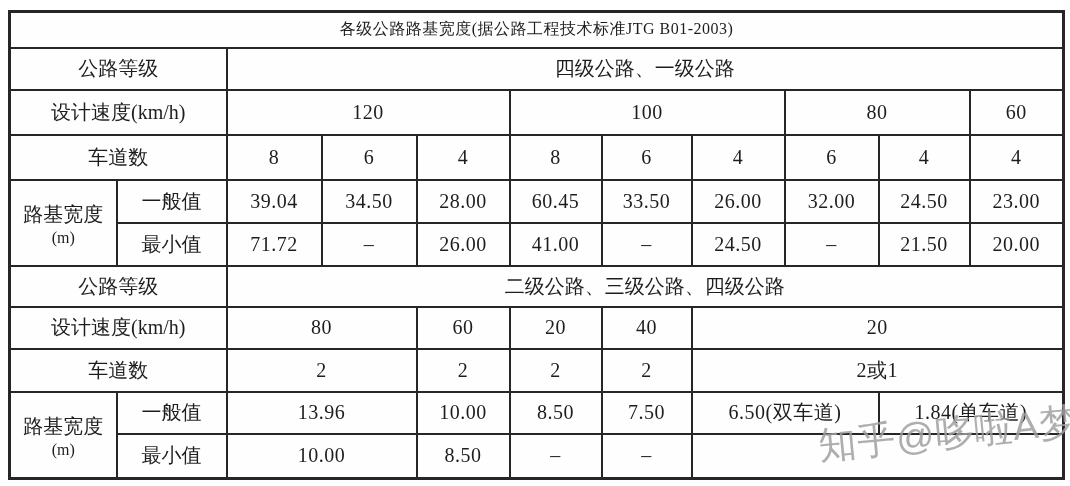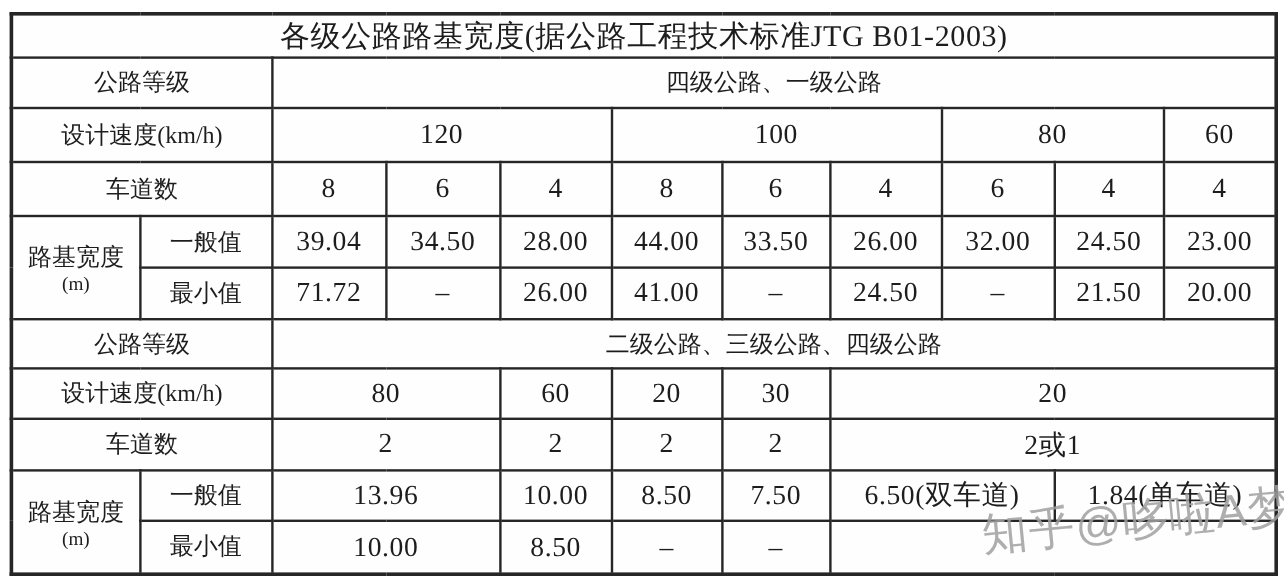--- a/index.html
+++ b/index.html
@@ -22,22 +22,22 @@
   td {
     border:2px solid #262626;
     text-align:center;
     vertical-align:middle;
     padding:0 2px;
     font-size:20px;
     color:#1d1d1d;
     white-space:nowrap;
     overflow:hidden;
   }
-  td.title-cell { font-size:25px; letter-spacing:0.5px; }
-  td.num { font-size:23px; letter-spacing:0.5px; }
+  td.title-cell { font-size:16px; letter-spacing:0.5px; }
+  td.num { font-size:20px; letter-spacing:0.5px; }
   .unit { display:block; font-size:16px; line-height:14px; margin-top:3px; }
   tr.r-title  { height:36px; }
   tr.r-grade1 { height:42px; }
   tr.r-speed1 { height:45px; }
   tr.r-lanes1 { height:45px; }
   tr.r-gen1   { height:43px; }
   tr.r-min1   { height:43px; }
   tr.r-grade2 { height:41px; }
   tr.r-speed2 { height:42px; }
   tr.r-lanes2 { height:43px; }
@@ -110,21 +110,21 @@
 
     <tr class="r-gen1">
       <td rowspan="2">
         <span>路基宽度</span>
         <span class="unit">(m)</span>
       </td>
       <td>一般值</td>
       <td class="num">39.04</td>
       <td class="num">34.50</td>
       <td class="num">28.00</td>
-      <td class="num">44.00</td>
+      <td class="num">60.45</td>
       <td class="num">33.50</td>
       <td class="num">26.00</td>
       <td class="num">32.00</td>
       <td class="num">24.50</td>
       <td class="num">23.00</td>
     </tr>
 
     <tr class="r-min1">
       <td>最小值</td>
       <td class="num">71.72</td>
@@ -141,21 +141,21 @@
     <tr class="r-grade2">
       <td colspan="2">公路等级</td>
       <td colspan="9">二级公路、三级公路、四级公路</td>
     </tr>
 
     <tr class="r-speed2">
       <td colspan="2">设计速度(km/h)</td>
       <td colspan="2" class="num">80</td>
       <td class="num">60</td>
       <td class="num">20</td>
-      <td class="num">30</td>
+      <td class="num">40</td>
       <td colspan="4" class="num">20</td>
     </tr>
 
     <tr class="r-lanes2">
       <td colspan="2">车道数</td>
       <td colspan="2" class="num">2</td>
       <td class="num">2</td>
       <td class="num">2</td>
       <td class="num">2</td>
       <td colspan="4" class="num">2或1</td>

